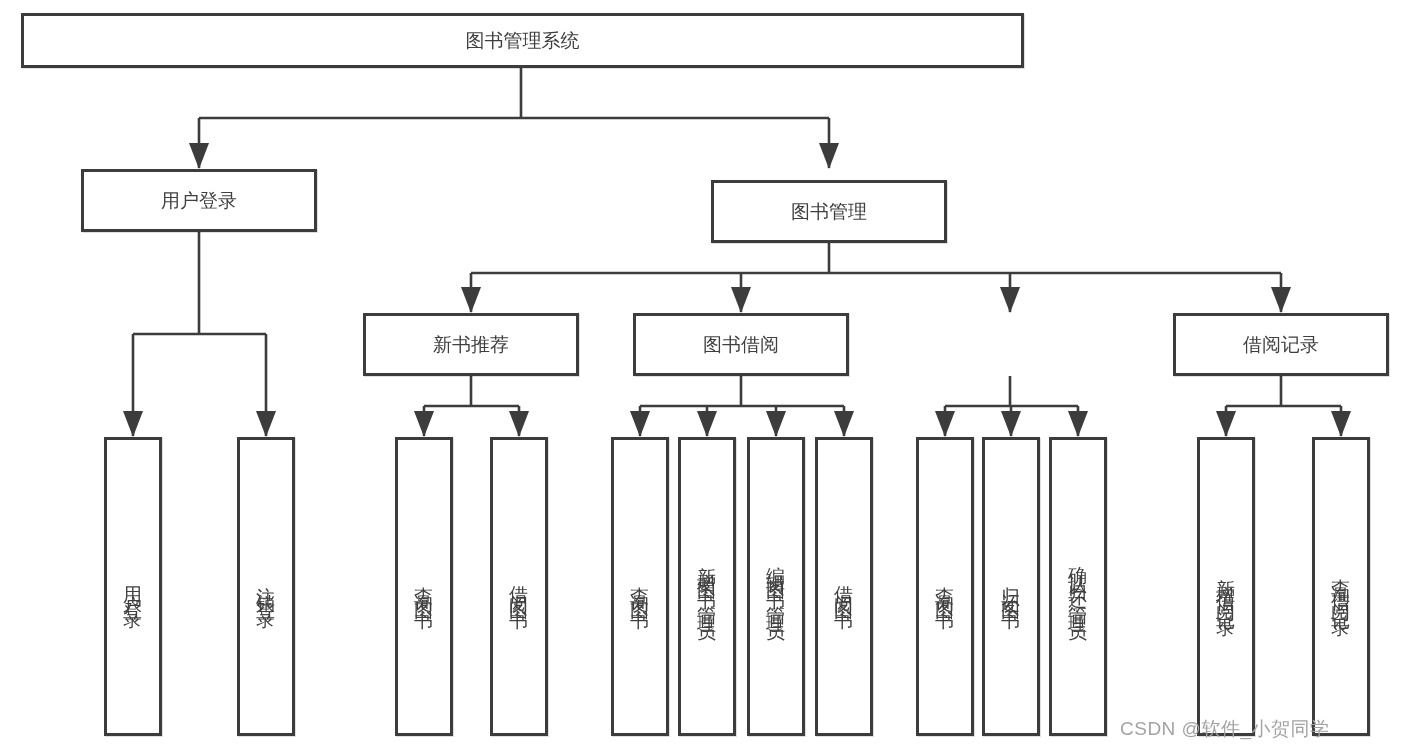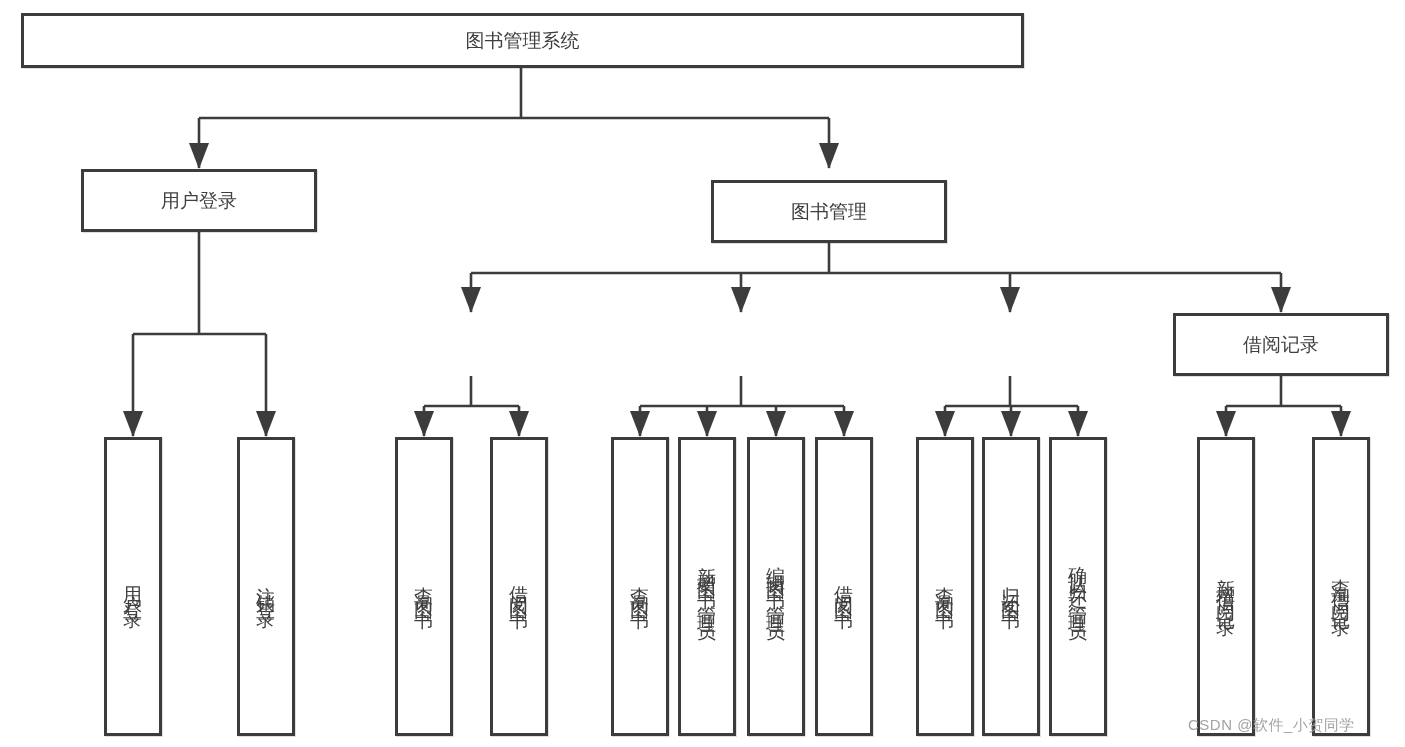--- a/index.html
+++ b/index.html
@@ -34,22 +34,22 @@
   .leaf span{
     writing-mode:vertical-lr;
     text-orientation:mixed;
     letter-spacing:8px;
     white-space:nowrap;
   }
   .ln{stroke:var(--line);stroke-width:2.6;fill:none;}
   .ah{fill:var(--line);stroke:none;}
   .watermark{
     position:absolute;
-    left:1188px;top:716px;
-    font-size:15px;
+    left:1120px;top:716px;
+    font-size:19px;
     color:var(--watermark);
     letter-spacing:0.5px;
     z-index:9;
     white-space:nowrap;
   }
 </style>
 </head>
 <body>
 
 <div class="canvas">
@@ -100,20 +100,26 @@
     <span>图书管理系统</span>
   </div>
 
   <div class="node" style="left:81px;top:169px;width:236px;height:63px">
     <span>用户登录</span>
   </div>
   <div class="node" style="left:711px;top:180px;width:236px;height:63px">
     <span>图书管理</span>
   </div>
 
+  <div class="node" style="left:363px;top:313px;width:216px;height:63px">
+    <span>新书推荐</span>
+  </div>
+  <div class="node" style="left:633px;top:313px;width:216px;height:63px">
+    <span>图书借阅</span>
+  </div>
   <div class="node" style="left:1173px;top:313px;width:216px;height:63px">
     <span>借阅记录</span>
   </div>
 
   <div class="node leaf" style="left:104px;top:437px;width:58px;height:299px">
     <span>用户登录</span>
   </div>
   <div class="node leaf" style="left:237px;top:437px;width:58px;height:299px">
     <span>注销登录</span>
   </div>

